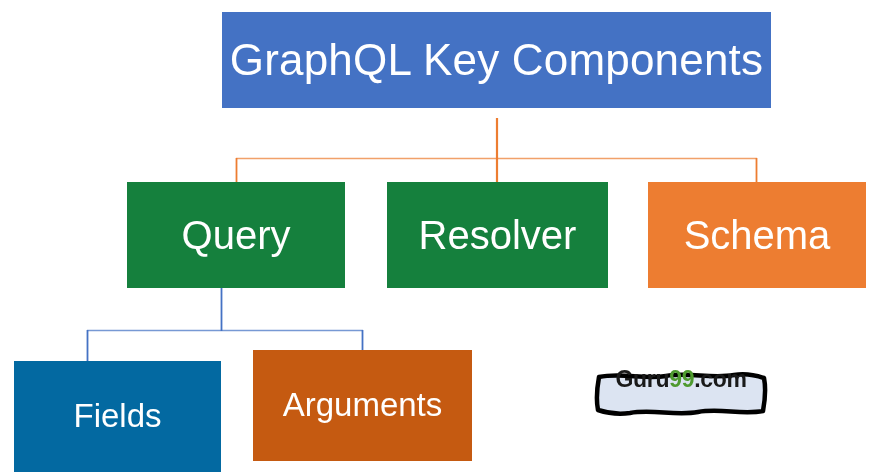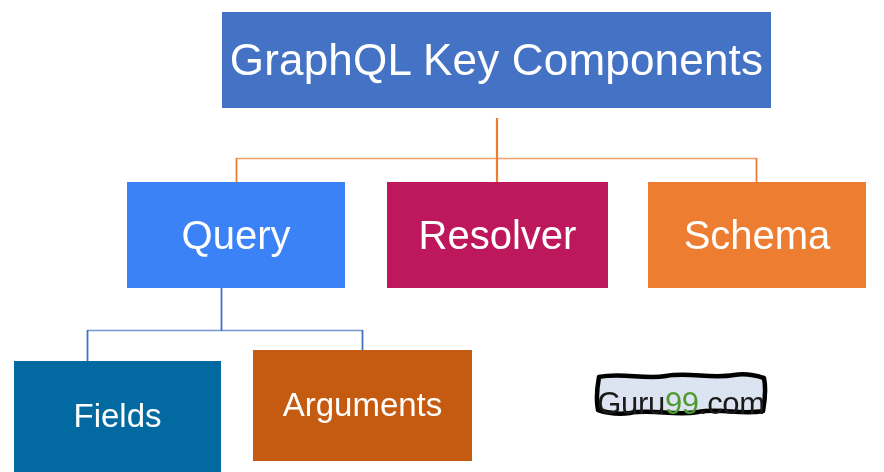--- a/index.html
+++ b/index.html
@@ -36,29 +36,29 @@
     height: 96px;
     background: #4472C4;
     font-size: 44px;
     letter-spacing: 0.2px;
   }
   .node-query {
     left: 127px;
     top: 182px;
     width: 218px;
     height: 106px;
-    background: #3b82f6;
+    background: #15803d;
     font-size: 40px;
   }
   .node-resolver {
     left: 387px;
     top: 182px;
     width: 221px;
     height: 106px;
-    background: #be185d;
+    background: #15803d;
     font-size: 40px;
   }
   .node-schema {
     left: 648px;
     top: 182px;
     width: 218px;
     height: 106px;
     background: #ED7D31;
     font-size: 40px;
     align-items: center;
@@ -94,24 +94,24 @@
     width: 178px;
     height: 56px;
   }
   .watermark-text {
     position: absolute;
     left: 0;
     top: 0;
     width: 178px;
     height: 56px;
     display: flex;
-    align-items: flex-end;
+    align-items: flex-start;
     justify-content: center;
-    font-size: 31px;
-    font-weight: normal;
+    font-size: 23px;
+    font-weight: bold;
     color: #1a1a1a;
     letter-spacing: -0.3px;
   }
   .wm-green {
     color: #4e9a2f;
   }
 </style>
 </head>
 <body>
 

